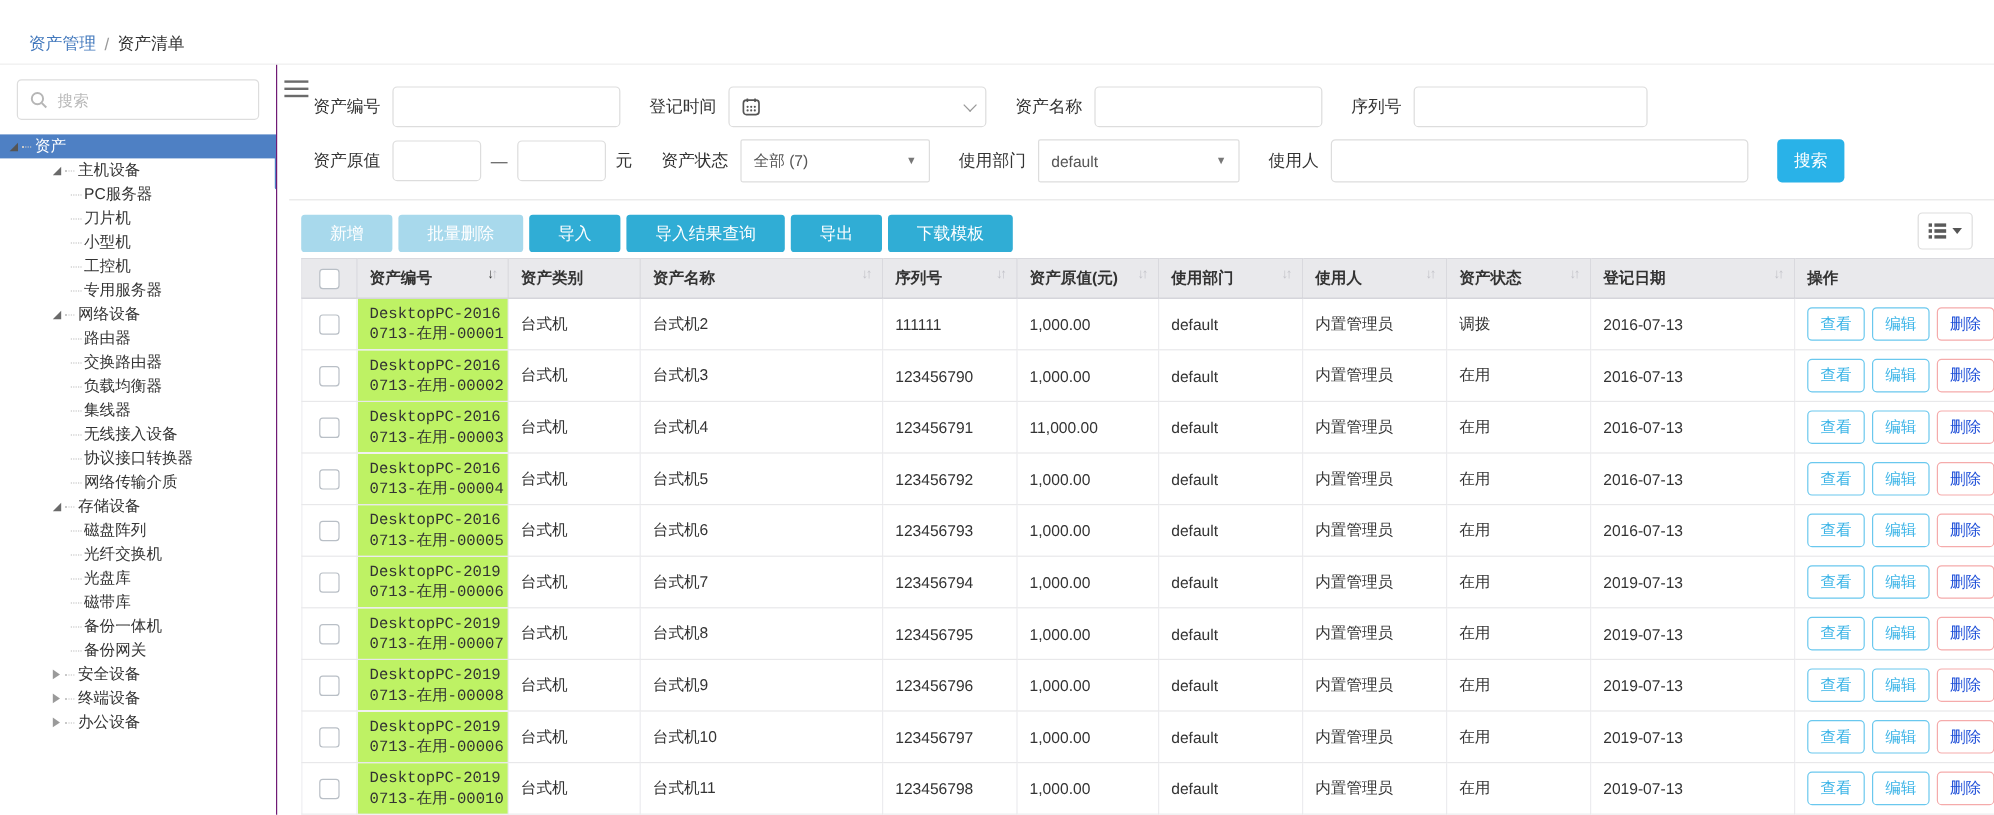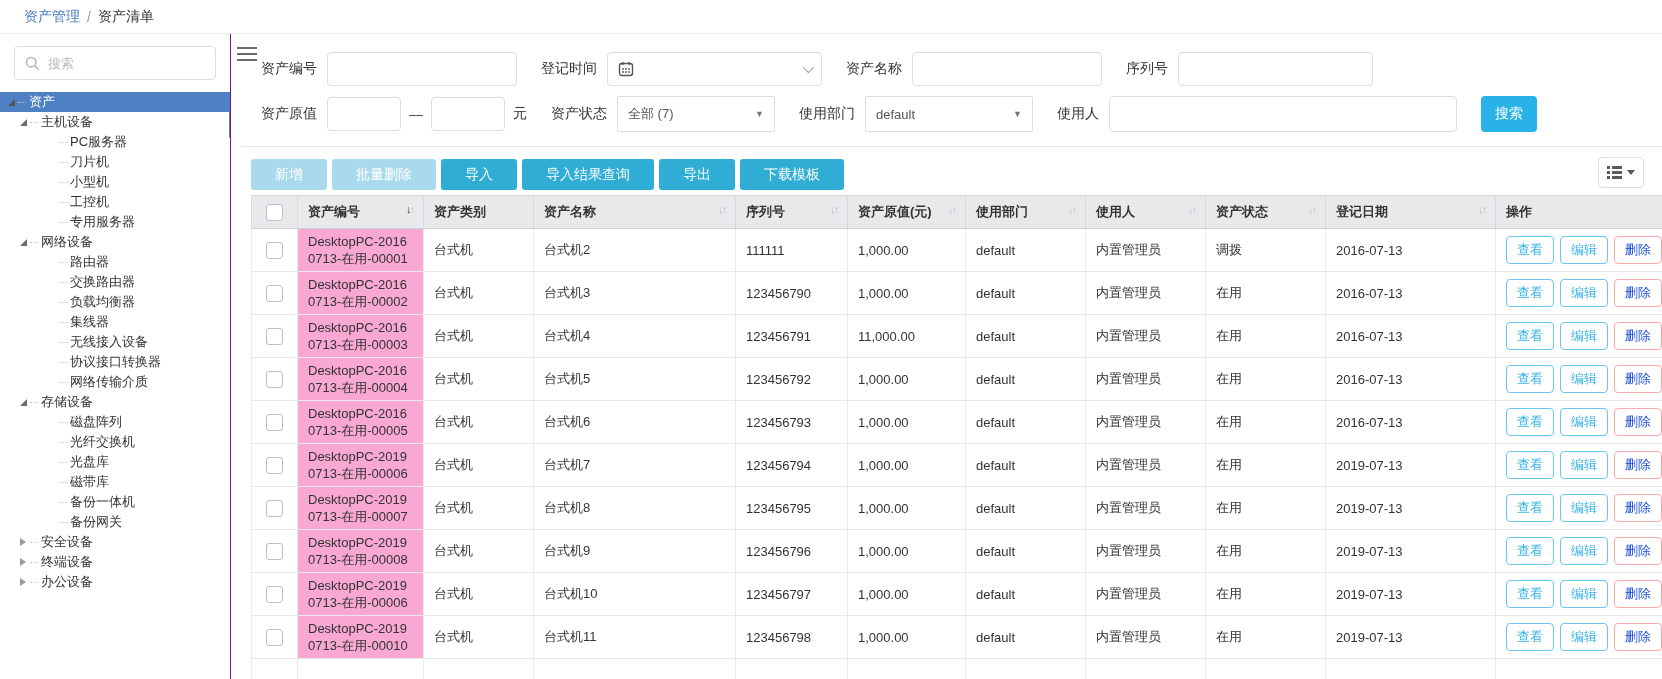--- a/index.html
+++ b/index.html
@@ -1,18 +1,18 @@
 <!DOCTYPE html>
 <html><head>
 <meta charset="utf-8">
 <style>
   * { margin:0; padding:0; box-sizing:border-box; }
   html,body { width:1662px; height:679px; overflow:hidden; background:#fff;
     font-family:"Liberation Sans","DejaVu Sans",sans-serif; color:#333; }
-  .app { position:relative; width:1662px; height:487px; }
+  .app { position:relative; width:1662px; height:487px;margin-top:20px; }
 
   
   .crumbbar { height:34px; display:flex; align-items:center; padding-left:24px;
     border-bottom:1px solid #ececec; font-size:14px; background:#fff; }
   .crumb-link { color:#4379bd; cursor:pointer; }
   .crumb-sep { color:#999; margin:0 7px; }
   .crumb-cur { color:#333; }
 
   .bodywrap { position:relative; display:flex; height:645px; }
 
@@ -21,21 +21,21 @@
   .searchbox { margin:2px 14px 12px 14px; height:34px; border:1px solid #ddd; border-radius:4px;
     display:flex; align-items:center; padding:0 10px; background:#fff; }
   .searchbox svg { flex:0 0 15px; }
   .searchbox input { border:none; outline:none; margin-left:8px; width:100%; font-size:13px; color:#555;
     font-family:inherit; background:transparent; }
   .searchbox input::placeholder { color:#b9b9b9; }
 
   .tree { font-size:13px; }
   .tree-item { display:flex; align-items:center; height:20px; line-height:20px; white-space:nowrap; cursor:pointer; }
   .tree-item.lv0 { padding-left:4px; }
-  .tree-item.lv1 { padding-left:16px; }
+  .tree-item.lv1 { padding-left:40px; }
   .tree-item.lv2 { padding-left:56px; }
   .tree-item.selected { background:#4e80c4; color:#fff; }
   .arrow { width:14px; height:14px; display:inline-flex; align-items:center; justify-content:center; flex:0 0 14px; }
   .arrow.expanded::before { content:""; width:0; height:0;
     border-left:7px solid transparent; border-bottom:7px solid #6a6a6a; }
   .tree-item.selected .arrow.expanded::before { border-bottom-color:#555; }
   .arrow.collapsed::before { content:""; width:0; height:0;
     border-left:6px solid #9a9a9a; border-top:4px solid transparent; border-bottom:4px solid transparent; }
   .arrow.leaf::before { content:""; width:9px; border-bottom:1px dotted #c6c6c6; }
   .stub { width:8px; border-bottom:1px dotted #c9c9c9; margin-right:3px; flex:0 0 8px; }
@@ -86,21 +86,21 @@
   
   .table-wrap { margin-left:10px; width:1412px; overflow:hidden; }
   table { border-collapse:collapse; table-layout:fixed; width:1480px; font-size:13px; }
   thead th { background:#e9e9ec; height:33px; font-weight:bold; text-align:left; padding:0 10px;
     border:1px solid #d9d9de; border-bottom:1px solid #cfcfd6; white-space:nowrap; color:#333; }
   thead th .sorts { float:right; letter-spacing:-2px; font-size:11px; }
   .s-on { color:#3c3c3c; } .s-off { color:#c2c2c9; }
   tbody td { height:43px; border-bottom:1px solid #e8e8ea; border-right:1px solid #ececef;
     padding:2px 10px; vertical-align:middle; background:#fff; white-space:nowrap; overflow:hidden; }
   tbody td:first-child { border-left:1px solid #ececef; }
-  tbody td.shaded { background:#f9a8d4; }
+  tbody td.shaded { background:#bef264;font-family:Liberation Mono, monospace; }
   .codecell div { line-height:17px; }
   .cb { display:inline-block; width:17px; height:17px; border:1px solid #b9bfc6; border-radius:3px;
     background:#fff; cursor:pointer; vertical-align:middle; }
   td.cbcell, th.cbcell { text-align:center; padding:0; }
   .act-btn { display:inline-block; padding:4px 10px; border-radius:4px; background:#fff; font-size:13px;
     margin-right:6px; cursor:pointer; font-family:inherit; }
   .act-view, .act-edit { border:1px solid #6ac8ee; color:#3bb4e7; }
   .act-del { border:1px solid #f5abab; color:#1d4ed8; }
 </style>
 </head>

